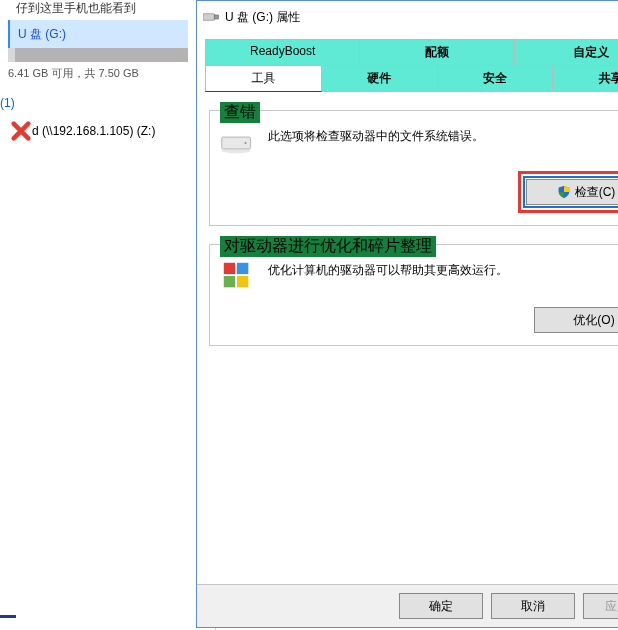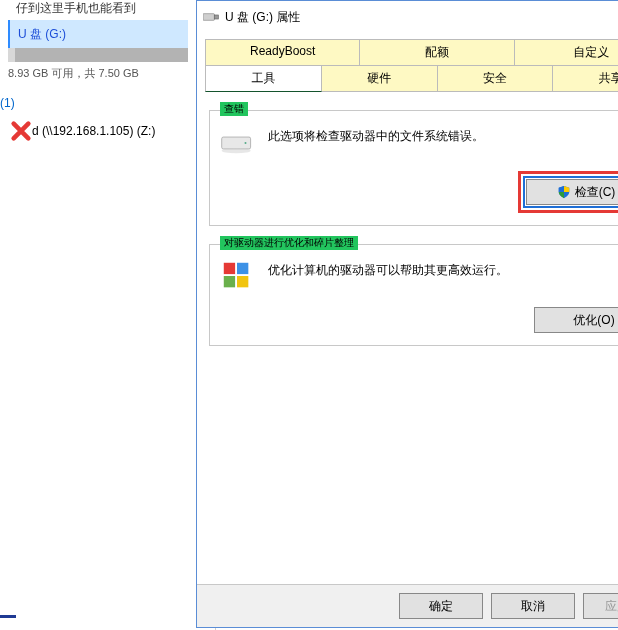--- a/index.html
+++ b/index.html
@@ -24,27 +24,27 @@
   .titlebar .usb-icon { width: 16px; height: 10px; margin-right: 6px; }
   .titlebar .title-text { font-size: 12px; color: #000; flex: 1; }
   .close-btn { width: 44px; height: 30px; display: flex; align-items: center; justify-content: center; cursor: pointer; }
   .close-x { font-size: 14px; line-height: 1; }
 
   .tab-area { padding: 6px 8px 0 8px; }
   .tabs-row { display: flex; width: 100%; border-bottom: 1px solid #bbb; }
   .tabs-row.second { margin-top: -1px; }
   .tab { flex: 1; text-align: center; padding: 4px 0; font-size: 12px; border: 1px solid #bbb; border-bottom: none; background: #fff; cursor: pointer; position: relative; }
   .tab.active { background: #fff; border-bottom: 1px solid #14532d; margin-bottom: -1px; font-weight: normal; z-index: 2; }
-  .tab:not(.active) { background: #fef9c3; }
-  .tabs-row .tab + .tab { border-left: none; }
+  .tab:not(.active) { background: #5eead4; }
+  .tabs-row .tab + .tab { border-left: none; font-weight: bold; }
   .tab-body { flex: 1; padding: 18px 12px 8px 12px; }
 
   
   .groupbox { border: 1px solid #c8c8c8; position: relative; padding: 14px 10px 12px 10px; margin-bottom: 18px; }
-  .groupbox .legend { position: absolute; top: -9px; left: 10px; background: #22c55e; padding: 0 4px; font-size: 10px; }
+  .groupbox .legend { position: absolute; top: -9px; left: 10px; background: #15803d; padding: 0 4px; font-size: 16px; }
   .group-content { display: flex; align-items: flex-start; gap: 14px; }
   .drive-svg { width: 34px; height: 28px; margin-top: 4px; flex-shrink: 0; }
   .defrag-svg { width: 34px; height: 34px; margin-top: 0; flex-shrink: 0; }
   .group-text { font-size: 12px; color: #000; line-height: 1.5; margin-top: 2px; }
   .group-btn-row { display: flex; justify-content: flex-end; margin-top: 14px; }
   .win-btn { min-width: 120px; height: 26px; border: 1px solid #888; background: #e1e1e1; font-size: 12px; display: flex; align-items: center; justify-content: center; gap: 4px; cursor: pointer; font-family: inherit; }
   .win-btn:disabled { color: #888; cursor: default; }
   .highlight-red { border: 3px solid #e53935; padding: 2px; display: inline-block; }
   .highlight-blue { border: 2px solid #1f6fd6; padding: 1px; display: inline-block; }
   .shield-icon { width: 14px; height: 14px; }
@@ -58,21 +58,21 @@
 
 <div class="bg-panel">
   <div class="bg-header-text">仔到这里手机也能看到</div>
 
   <div class="selected-drive">
     <span class="drive-name">U 盘 (G:)</span>
   </div>
   <div class="usage-bar">
     <div class="usage-fill"></div>
   </div>
-  <div class="usage-text">8.93 GB 可用，共 7.50 GB</div>
+  <div class="usage-text">6.41 GB 可用，共 7.50 GB</div>
 
   <div class="group-label">(1)</div>
 
   <div class="netdrive-row">
     <svg class="red-x" viewBox="0 0 24 24">
       <path d="M4 4 L20 20 M20 4 L4 20" stroke="#e53935" stroke-width="5" stroke-linecap="round"></path>
     </svg>
     <span>d (\\192.168.1.105) (Z:)</span>
   </div>
 

